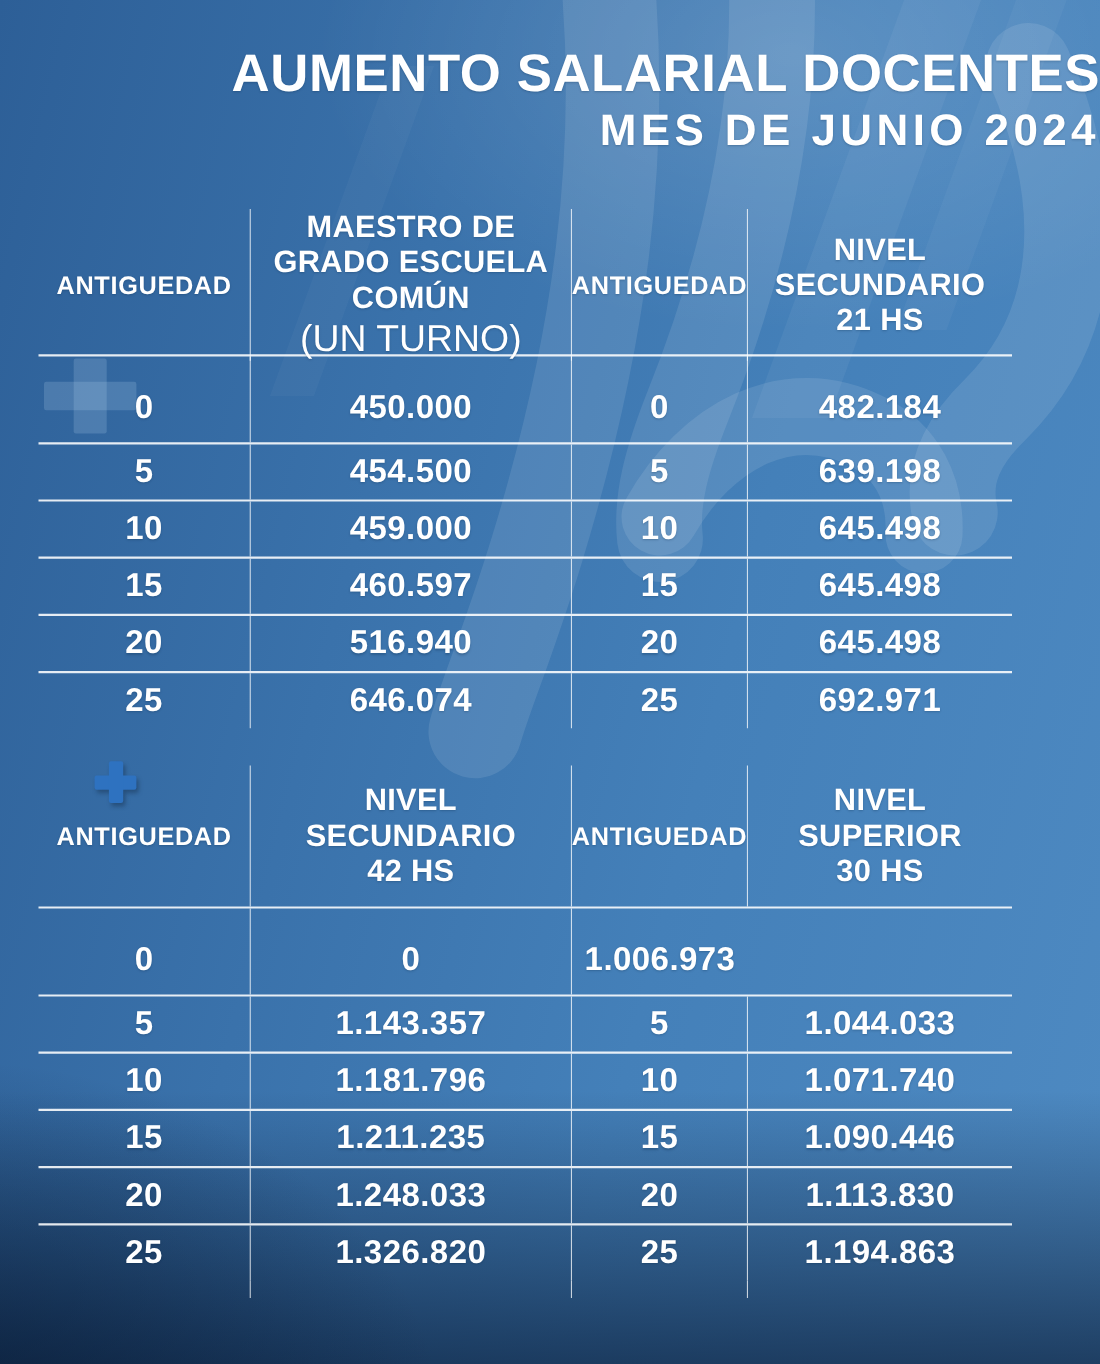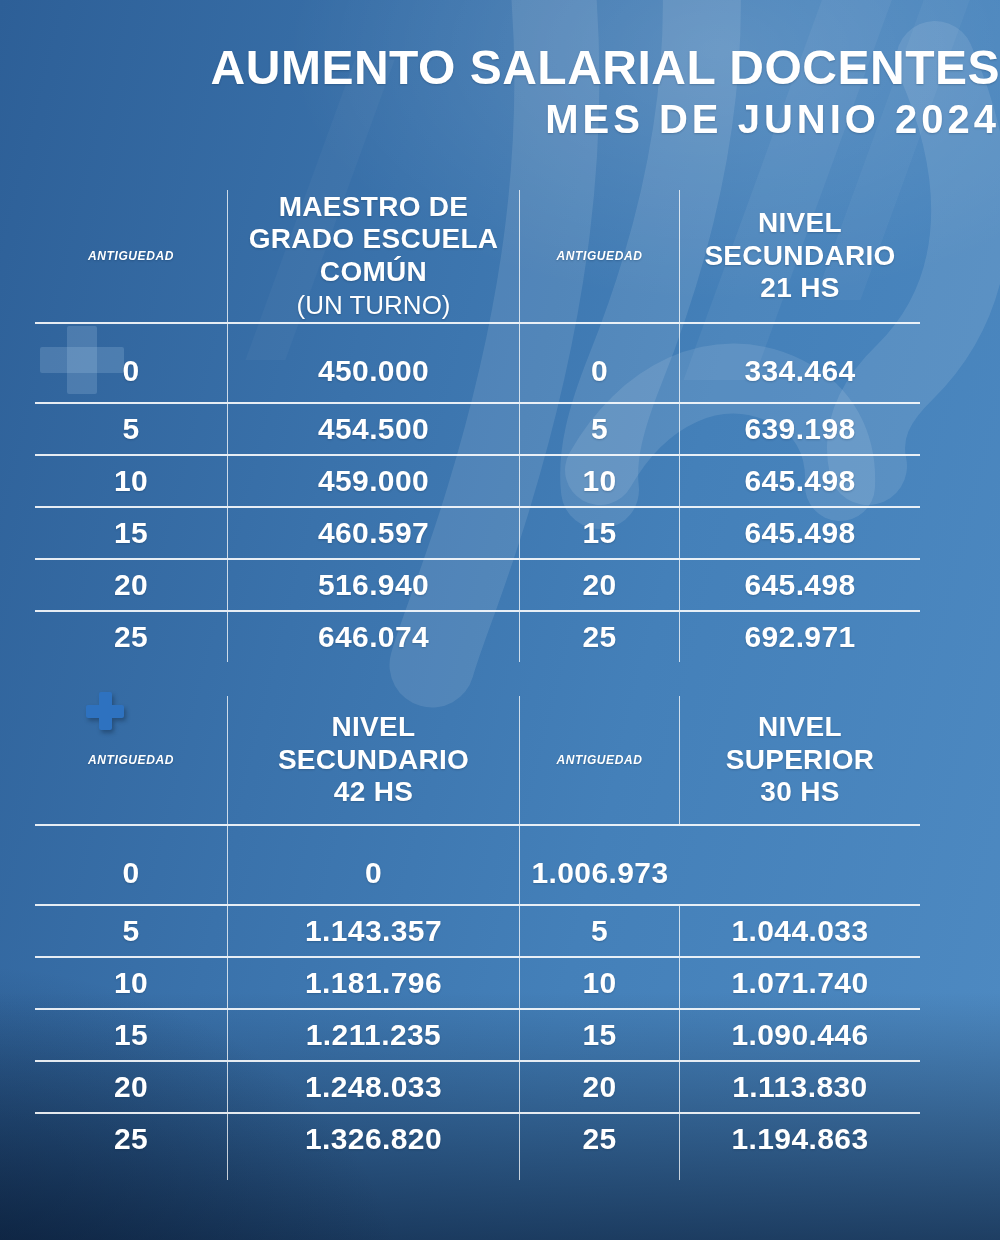--- a/index.html
+++ b/index.html
@@ -44,23 +44,23 @@
   .thead > div, .trow > div, .ttail > div {
     display:flex; flex-direction:column; align-items:center; justify-content:center;
     text-align:center; border-right:1.5px solid rgba(255,255,255,0.75); box-sizing:border-box;
   }
   .thead > div:last-child, .trow > div:last-child, .ttail > div:last-child { border-right:none; }
   .trow { height:50px; border-top:2px solid rgba(255,255,255,0.88); }
   .trow.first { height:78px; }
   .trow.first > div { padding-top:16px; }
   .ttail { height:16px; }
   .txt { text-shadow:0 1px 2px rgba(0,30,60,0.25); }
-  .th-ant  { font-weight:bold; font-size:12px; letter-spacing:0.6px;font-style:italic; }
+  .th-ant  { font-weight:bold; font-size:23px; letter-spacing:0.6px; }
   .th-main { font-weight:bold; font-size:28px; line-height:1.16; letter-spacing:0.3px; white-space:pre-line; }
-  .th-note { font-size:26px; font-weight:normal; margin-top:2px; }
+  .th-note { font-size:34px; font-weight:normal; margin-top:2px; }
   .num { font-weight:bold; font-size:30px; letter-spacing:0.4px; }
 </style>
 </head>
 <body>
 
 <div class="canvas">
 
   <svg class="watermark" width="1000" height="1240" viewBox="0 0 1000 1240">
     <g fill="none" stroke="#ffffff" stroke-opacity="0.10" stroke-linecap="round">
       <path d="M 547 -70 C 575 140 540 330 488 500 C 462 585 442 630 432 665" stroke-width="85"></path>
@@ -111,21 +111,21 @@
       <div>
           <span class="num txt">0</span>
         </div>
       <div>
           <span class="num txt">450.000</span>
         </div>
       <div>
           <span class="num txt">0</span>
         </div>
       <div>
-          <span class="num txt">334.464</span>
+          <span class="num txt">482.184</span>
         </div>
     </div>
     <div class="trow">
       <div>
           <span class="num txt">5</span>
         </div>
       <div>
           <span class="num txt">454.500</span>
         </div>
       <div>

